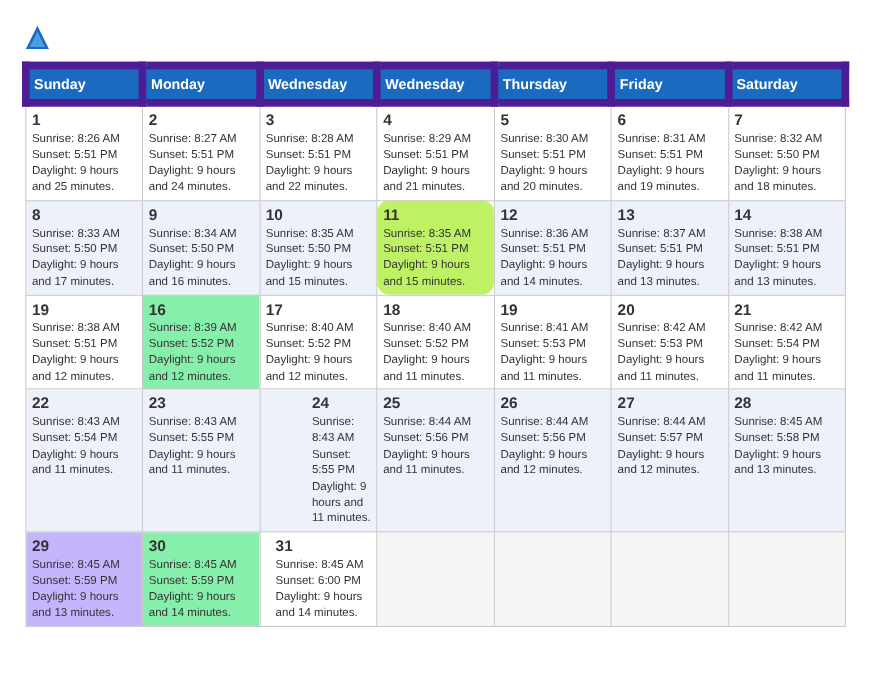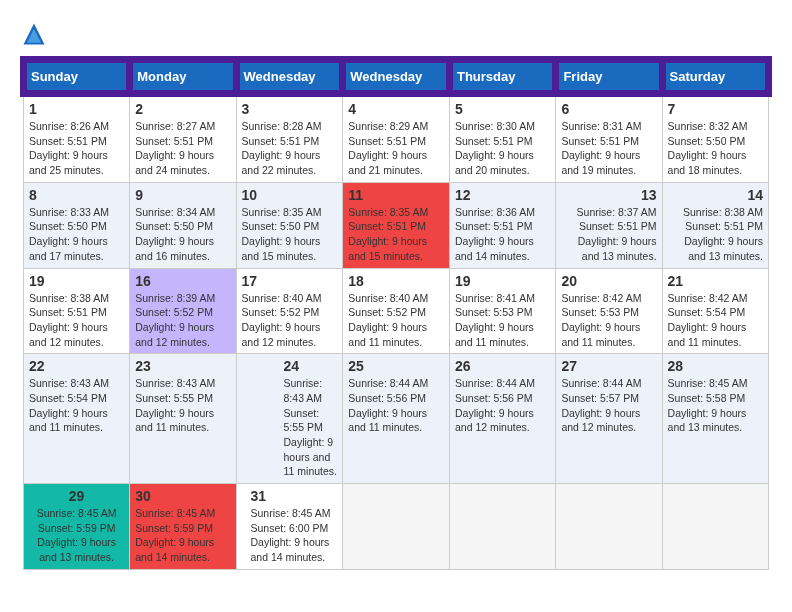--- a/index.html
+++ b/index.html
@@ -127,46 +127,46 @@
         <td style="background: rgb(255, 255, 255);"><span class="day-number">3</span><span class="day-info">Sunrise: 8:28 AM<br>Sunset: 5:51 PM<br>Daylight: 9 hours and 22 minutes.</span></td>
         <td style="background: rgb(255, 255, 255);"><span class="day-number">4</span><span class="day-info">Sunrise: 8:29 AM<br>Sunset: 5:51 PM<br>Daylight: 9 hours and 21 minutes.</span></td>
         <td style="background: rgb(255, 255, 255);"><span class="day-number">5</span><span class="day-info">Sunrise: 8:30 AM<br>Sunset: 5:51 PM<br>Daylight: 9 hours and 20 minutes.</span></td>
         <td style="background: rgb(255, 255, 255);"><span class="day-number">6</span><span class="day-info">Sunrise: 8:31 AM<br>Sunset: 5:51 PM<br>Daylight: 9 hours and 19 minutes.</span></td>
         <td style="background: rgb(255, 255, 255);"><span class="day-number">7</span><span class="day-info">Sunrise: 8:32 AM<br>Sunset: 5:50 PM<br>Daylight: 9 hours and 18 minutes.</span></td>
       </tr>
       <tr>
         <td style="background: rgb(237, 242, 250);"><span class="day-number">8</span><span class="day-info">Sunrise: 8:33 AM<br>Sunset: 5:50 PM<br>Daylight: 9 hours and 17 minutes.</span></td>
         <td style="background: rgb(237, 242, 250);"><span class="day-number">9</span><span class="day-info">Sunrise: 8:34 AM<br>Sunset: 5:50 PM<br>Daylight: 9 hours and 16 minutes.</span></td>
         <td style="background: rgb(237, 242, 250);"><span class="day-number">10</span><span class="day-info">Sunrise: 8:35 AM<br>Sunset: 5:50 PM<br>Daylight: 9 hours and 15 minutes.</span></td>
-        <td style="background: #ef4444;"><span class="day-number">11</span><span class="day-info">Sunrise: 8:35 AM<br>Sunset: 5:51 PM<br>Daylight: 9 hours and 15 minutes.</span></td>
+        <td style="background: #bef264; border-radius: 11px;"><span class="day-number">11</span><span class="day-info">Sunrise: 8:35 AM<br>Sunset: 5:51 PM<br>Daylight: 9 hours and 15 minutes.</span></td>
         <td style="background: rgb(237, 242, 250);"><span class="day-number">12</span><span class="day-info">Sunrise: 8:36 AM<br>Sunset: 5:51 PM<br>Daylight: 9 hours and 14 minutes.</span></td>
-        <td style="background: rgb(237, 242, 250); text-align: right;"><span class="day-number">13</span><span class="day-info">Sunrise: 8:37 AM<br>Sunset: 5:51 PM<br>Daylight: 9 hours and 13 minutes.</span></td>
-        <td style="background: rgb(237, 242, 250); text-align: right;"><span class="day-number">14</span><span class="day-info">Sunrise: 8:38 AM<br>Sunset: 5:51 PM<br>Daylight: 9 hours and 13 minutes.</span></td>
+        <td style="background: rgb(237, 242, 250);"><span class="day-number">13</span><span class="day-info">Sunrise: 8:37 AM<br>Sunset: 5:51 PM<br>Daylight: 9 hours and 13 minutes.</span></td>
+        <td style="background: rgb(237, 242, 250);"><span class="day-number">14</span><span class="day-info">Sunrise: 8:38 AM<br>Sunset: 5:51 PM<br>Daylight: 9 hours and 13 minutes.</span></td>
       </tr>
       <tr>
         <td style="background: rgb(255, 255, 255);"><span class="day-number">19</span><span class="day-info">Sunrise: 8:38 AM<br>Sunset: 5:51 PM<br>Daylight: 9 hours and 12 minutes.</span></td>
-        <td style="background: #c4b5fd; margin-top: 42px;"><span class="day-number">16</span><span class="day-info">Sunrise: 8:39 AM<br>Sunset: 5:52 PM<br>Daylight: 9 hours and 12 minutes.</span></td>
+        <td style="background: #86efac; margin-top: 42px;"><span class="day-number">16</span><span class="day-info">Sunrise: 8:39 AM<br>Sunset: 5:52 PM<br>Daylight: 9 hours and 12 minutes.</span></td>
         <td style="background: rgb(255, 255, 255);"><span class="day-number">17</span><span class="day-info">Sunrise: 8:40 AM<br>Sunset: 5:52 PM<br>Daylight: 9 hours and 12 minutes.</span></td>
         <td style="background: rgb(255, 255, 255);"><span class="day-number">18</span><span class="day-info">Sunrise: 8:40 AM<br>Sunset: 5:52 PM<br>Daylight: 9 hours and 11 minutes.</span></td>
         <td style="background: rgb(255, 255, 255);"><span class="day-number">19</span><span class="day-info">Sunrise: 8:41 AM<br>Sunset: 5:53 PM<br>Daylight: 9 hours and 11 minutes.</span></td>
         <td style="background: rgb(255, 255, 255);"><span class="day-number">20</span><span class="day-info">Sunrise: 8:42 AM<br>Sunset: 5:53 PM<br>Daylight: 9 hours and 11 minutes.</span></td>
         <td style="background: rgb(255, 255, 255);"><span class="day-number">21</span><span class="day-info">Sunrise: 8:42 AM<br>Sunset: 5:54 PM<br>Daylight: 9 hours and 11 minutes.</span></td>
       </tr>
       <tr>
         <td style="background: rgb(237, 242, 250);"><span class="day-number">22</span><span class="day-info">Sunrise: 8:43 AM<br>Sunset: 5:54 PM<br>Daylight: 9 hours and 11 minutes.</span></td>
         <td style="background: rgb(237, 242, 250);"><span class="day-number">23</span><span class="day-info">Sunrise: 8:43 AM<br>Sunset: 5:55 PM<br>Daylight: 9 hours and 11 minutes.</span></td>
         <td style="background: rgb(237, 242, 250); padding-left: 47px;"><span class="day-number">24</span><span class="day-info">Sunrise: 8:43 AM<br>Sunset: 5:55 PM<br>Daylight: 9 hours and 11 minutes.</span></td>
         <td style="background: rgb(237, 242, 250);"><span class="day-number">25</span><span class="day-info">Sunrise: 8:44 AM<br>Sunset: 5:56 PM<br>Daylight: 9 hours and 11 minutes.</span></td>
         <td style="background: rgb(237, 242, 250);"><span class="day-number">26</span><span class="day-info">Sunrise: 8:44 AM<br>Sunset: 5:56 PM<br>Daylight: 9 hours and 12 minutes.</span></td>
         <td style="background: rgb(237, 242, 250);"><span class="day-number">27</span><span class="day-info">Sunrise: 8:44 AM<br>Sunset: 5:57 PM<br>Daylight: 9 hours and 12 minutes.</span></td>
         <td style="background: rgb(237, 242, 250);"><span class="day-number">28</span><span class="day-info">Sunrise: 8:45 AM<br>Sunset: 5:58 PM<br>Daylight: 9 hours and 13 minutes.</span></td>
       </tr>
       <tr>
-        <td style="background: #14b8a6; text-align: center;"><span class="day-number">29</span><span class="day-info">Sunrise: 8:45 AM<br>Sunset: 5:59 PM<br>Daylight: 9 hours and 13 minutes.</span></td>
-        <td style="background: #ef4444;"><span class="day-number">30</span><span class="day-info">Sunrise: 8:45 AM<br>Sunset: 5:59 PM<br>Daylight: 9 hours and 14 minutes.</span></td>
+        <td style="background: #c4b5fd;"><span class="day-number">29</span><span class="day-info">Sunrise: 8:45 AM<br>Sunset: 5:59 PM<br>Daylight: 9 hours and 13 minutes.</span></td>
+        <td style="background: #86efac;"><span class="day-number">30</span><span class="day-info">Sunrise: 8:45 AM<br>Sunset: 5:59 PM<br>Daylight: 9 hours and 14 minutes.</span></td>
         <td style="background: rgb(255, 255, 255); padding-left: 14px;"><span class="day-number">31</span><span class="day-info">Sunrise: 8:45 AM<br>Sunset: 6:00 PM<br>Daylight: 9 hours and 14 minutes.</span></td>
         <td class="empty"></td>
         <td class="empty"></td>
         <td class="empty"></td>
         <td class="empty"></td>
       </tr>
     </tbody>
 </table>
 
 </body></html>

